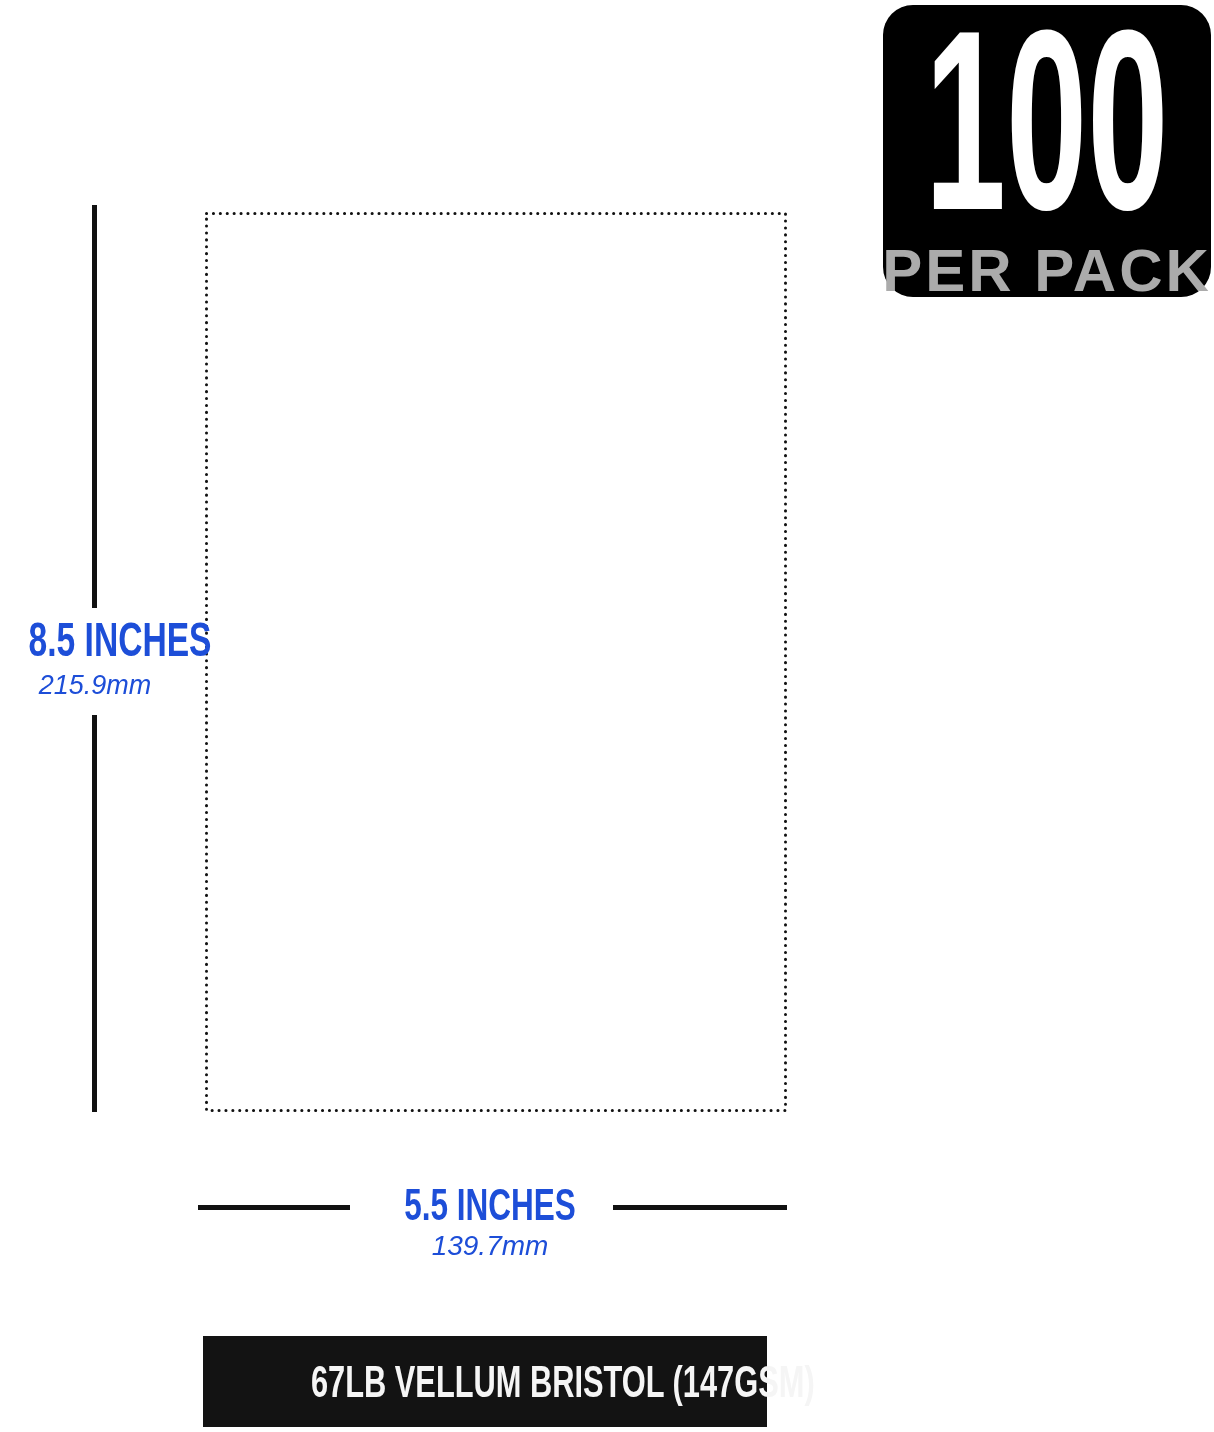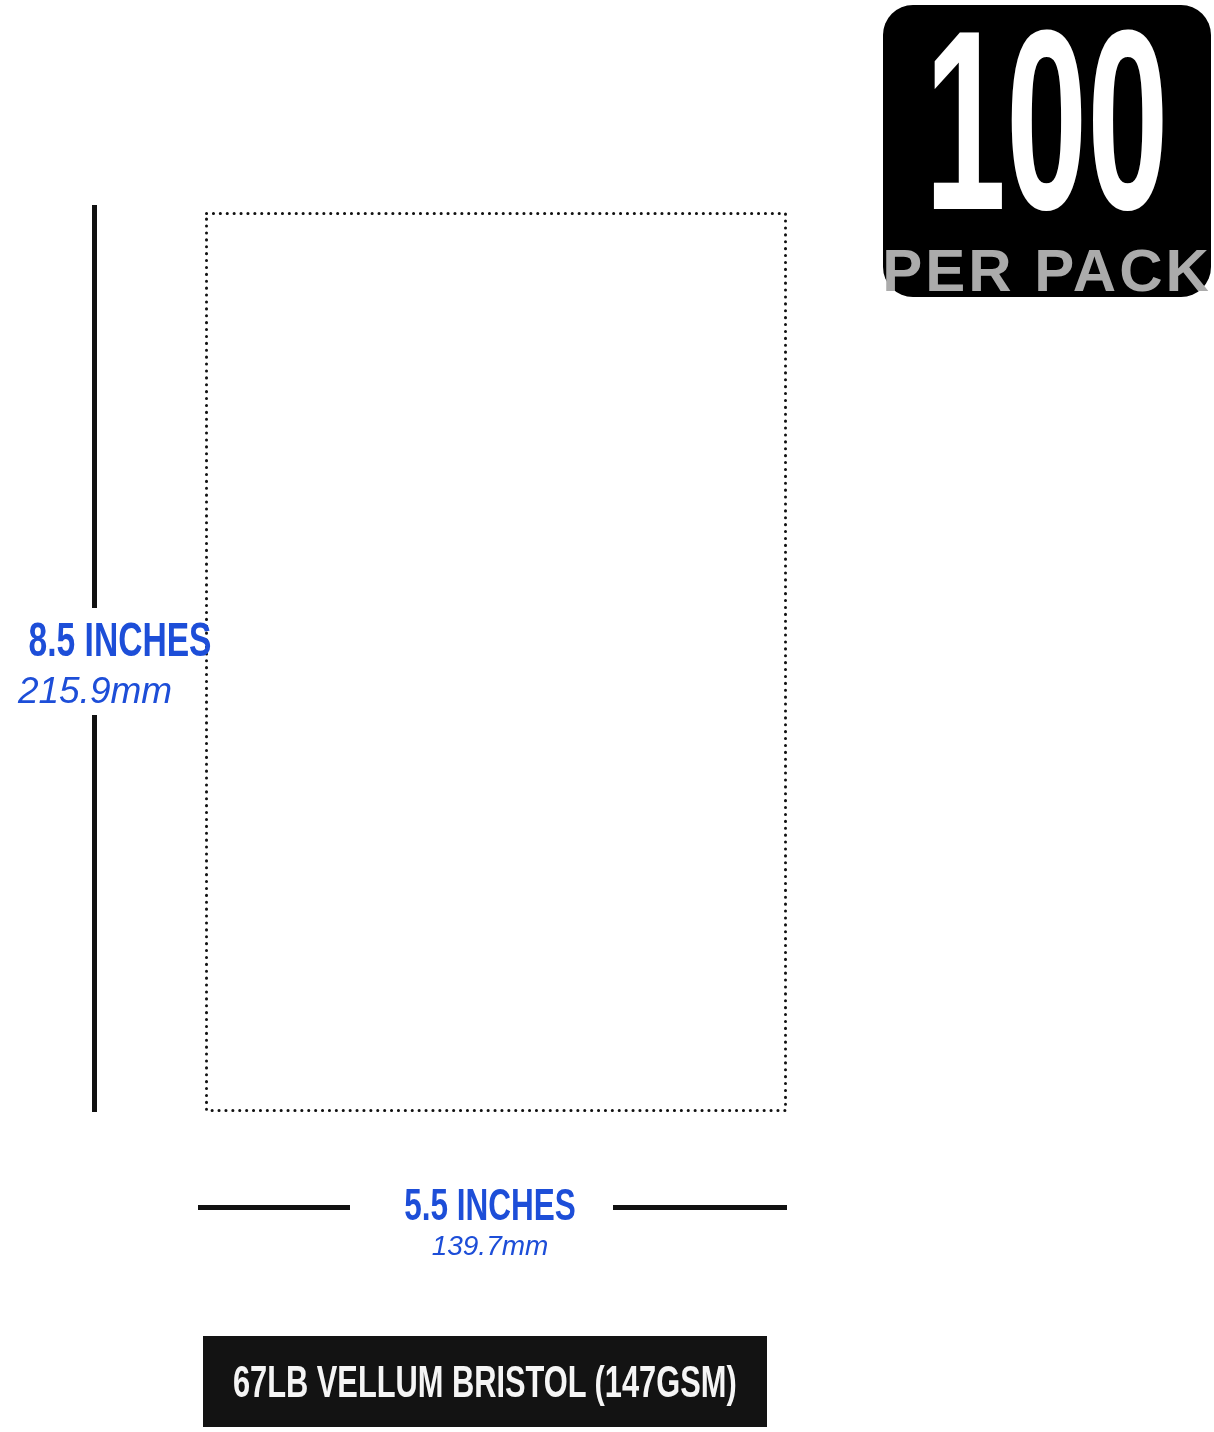--- a/index.html
+++ b/index.html
@@ -64,21 +64,21 @@
     line-height: 1.0;
     letter-spacing: 0px;
     transform: scaleX(0.70);
     transform-origin: 50% 50%;
     white-space: nowrap;
   }
   .width-label .inches-text { font-size: 45px; }
   .mm-text {
     display: block;
     font-style: italic;
-    font-size: 37px;
+    font-size: 27px;
     font-weight: 400;
     margin-top: 6px;
     letter-spacing: 0px;
     white-space: nowrap;
   }
   .width-label .mm-text { font-size: 28px; margin-top: 3px; }
 
   
   .badge {
     position: absolute;
@@ -117,21 +117,21 @@
   
   .banner {
     position: absolute;
     left: 203px;
     top: 1336px;
     width: 564px;
     height: 91px;
     background: #131313;
     display: flex;
     align-items: center;
-    justify-content: center;
+    justify-content: flex-start;
   }
   .banner-text {
     color: #f5f5f5;
     font-size: 44px;
     font-weight: 700;
     line-height: 1;
     transform: scaleX(0.70);
     transform-origin: 50% 50%;
     white-space: nowrap;
   }

